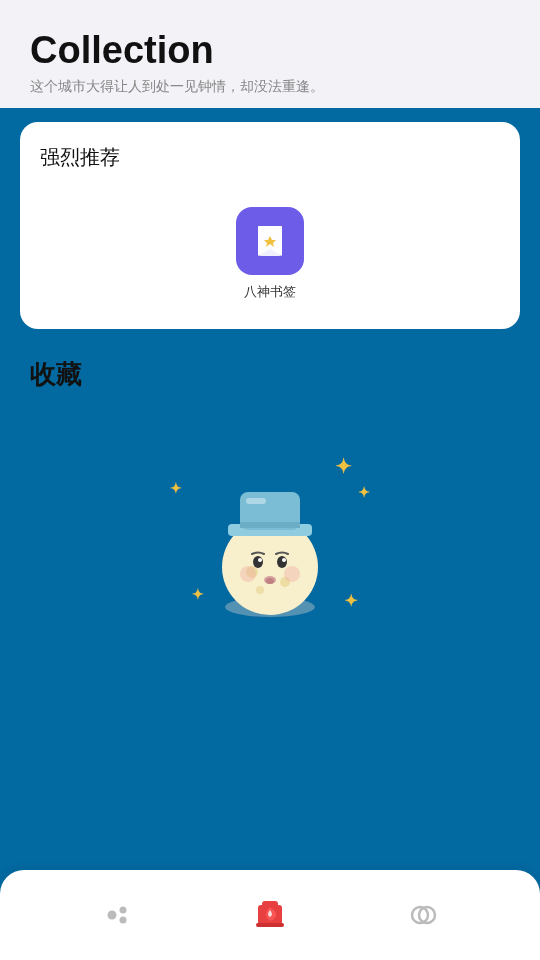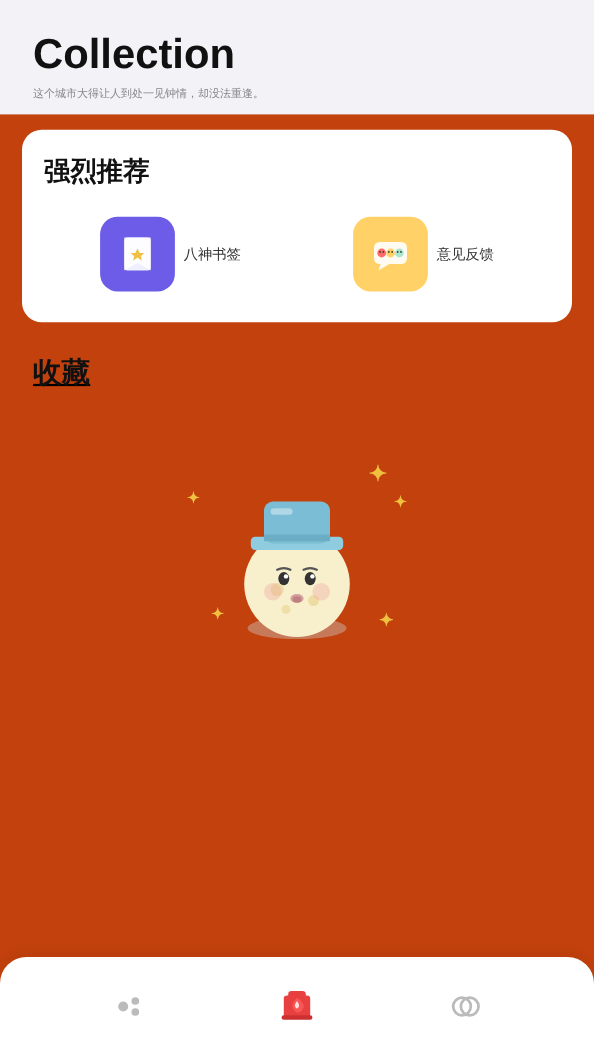--- a/index.html
+++ b/index.html
@@ -11,61 +11,61 @@
       font-family: -apple-system, "PingFang SC", "Helvetica Neue", sans-serif;
       overflow: hidden;
       position: relative;
     }
 
     .page-wrapper {
       width: 540px;
       height: 960px;
       display: flex;
       flex-direction: column;
-      background: #c2410c;
+      background: #0369a1;
     }
 
     
     .header {
       padding: 28px 30px 12px 30px;
       background: #f2f2f7;
     }
     .header-title {
       font-size: 38px;
       font-weight: 800;
       color: #111;
       line-height: 1.2;
     }
     .header-subtitle {
-      font-size: 10px;
+      font-size: 14px;
       color: #888;
       margin-top: 4px;
     }
 
     
     .recommend-card {
       margin: 14px 20px 0 20px;
       background: #fff;
       border-radius: 18px;
       padding: 22px 20px 28px 20px;
     }
     .recommend-title {
-      font-size: 24px;
-      font-weight: 700;
+      font-size: 20px;
+      font-weight: 400;
       color: #111;
-      margin-bottom: 25px;
+      margin-bottom: 36px;
     }
     .recommend-icons {
       display: flex;
       justify-content: space-around;
       align-items: flex-start;
     }
     .icon-item {
       display: flex;
-      flex-direction: row;
+      flex-direction: column;
       align-items: center;
       gap: 8px;
       cursor: pointer;
     }
     .icon-box {
       width: 68px;
       height: 68px;
       border-radius: 16px;
       display: flex;
       align-items: center;
@@ -91,21 +91,20 @@
 
     
     .svg-icon {
       width: 38px;
       height: 38px;
     }
 
     
     .collection-section {
       padding: 28px 48px 0 30px;
-      text-decoration: underline;
     }
     .collection-title {
       font-size: 26px;
       font-weight: 700;
       color: #111;
     }
 
     
     .empty-state {
       display: flex;
@@ -196,41 +195,20 @@
             <rect x="7" y="4" width="24" height="30" rx="3" fill="white" opacity="0.9"></rect>
             <path d="M7 4 Q7 4 7 34 L19 27 L31 34 L31 4 Q31 4 7 4Z" fill="white" opacity="0.85"></path>
             <polygon points="19,14 21,18 25,18 22,21 23,25 19,22 15,25 16,21 13,18 17,18" fill="#f0c040"></polygon>
           </svg>
         </div>
         <span class="icon-label">八神书签</span>
       </div>
 
 
 
-      <div class="icon-item">
-        <div class="icon-box feedback">
-          <svg class="svg-icon" viewBox="0 0 38 38" fill="none">
-
-            <rect x="4" y="8" width="30" height="20" rx="5" fill="white" opacity="0.9"></rect>
-            <polygon points="10,28 8,34 18,28" fill="white" opacity="0.9"></polygon>
-
-            <circle cx="11" cy="18" r="4" fill="#ff6b6b"></circle>
-            <circle cx="19" cy="18" r="4" fill="#ffd166"></circle>
-            <circle cx="27" cy="18" r="4" fill="#a8e6cf"></circle>
-
-            <circle cx="9.5" cy="17" r="0.8" fill="#333"></circle>
-            <circle cx="12.5" cy="17" r="0.8" fill="#333"></circle>
-            <circle cx="17.5" cy="17" r="0.8" fill="#333"></circle>
-            <circle cx="20.5" cy="17" r="0.8" fill="#333"></circle>
-            <circle cx="25.5" cy="17" r="0.8" fill="#333"></circle>
-            <circle cx="28.5" cy="17" r="0.8" fill="#333"></circle>
-          </svg>
-        </div>
-        <span class="icon-label">意见反馈</span>
-      </div>
 
     </div>
   </div>
 
   <div class="collection-section">
     <div class="collection-title">收藏</div>
   </div>
 
   <div class="empty-state">
     <div class="character-container">

